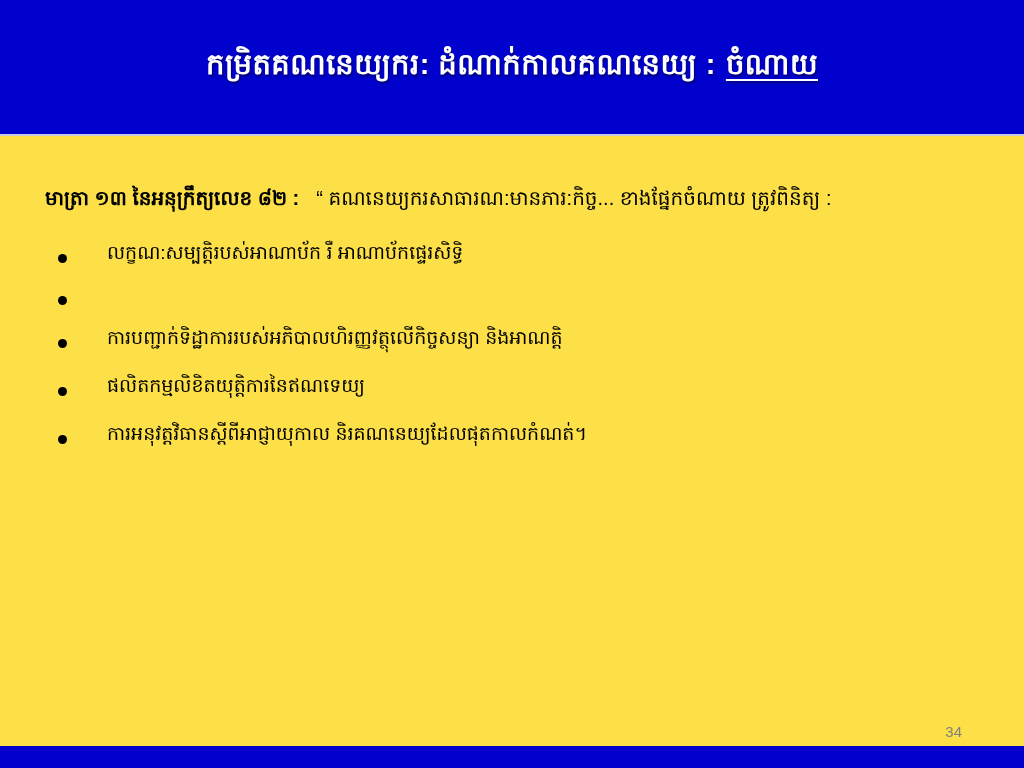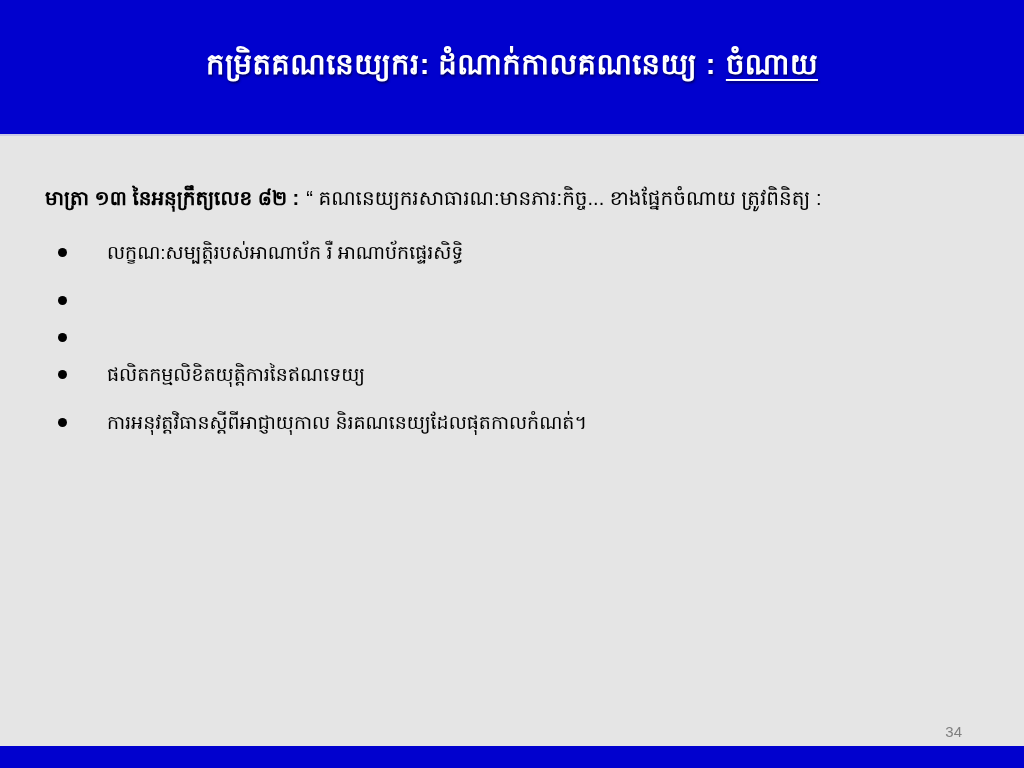--- a/index.html
+++ b/index.html
@@ -3,21 +3,21 @@
 <meta charset="utf-8">
 <style>
   * { box-sizing: border-box; }
   html, body { margin: 0; padding: 0; }
   body {
     width: 1024px; height: 768px; overflow: hidden;
     background: #ffffff;
     font-family: "Liberation Sans", sans-serif;
   }
   .slide {
-    position: relative; width: 1024px; height: 768px; background: #e5e5e5;
+    position: relative; width: 1024px; height: 768px; background: #fde047;
   }
   .header-bar {
     position: absolute; top: 0; left: 0; width: 1024px; height: 136px;
     background: #0101CE;
     border-bottom: 2px solid #C9C9E6;
     display: flex; align-items: center; justify-content: center;
   }
   .slide-title {
     color: #ffffff; font-size: 29px; font-weight: bold;
     letter-spacing: 0.5px;
@@ -28,24 +28,24 @@
     text-decoration: underline; text-underline-offset: 5px; margin-left: 10px;
   }
   .content {
     position: absolute; top: 138px; left: 0; right: 0;
     padding: 45px 40px 0 45px; color: #000000;
   }
   .heading {
     margin: 0 0 24px 0; font-size: 20px; line-height: 30px;
   }
   .heading .bold { font-weight: bold; }
-  .heading .regular { font-weight: normal; margin-left: 7px; }
+  .heading .regular { font-weight: normal; margin-left: 17px; }
   ul.bullets { list-style: none; margin: 0; padding: 0; }
   li.bullet {
-    display: flex; align-items: flex-start;
+    display: flex; align-items: center;
     margin-bottom: 17px; font-size: 19px; line-height: 31px;
   }
   .dot {
     flex: 0 0 auto; width: 9px; height: 9px; border-radius: 50%;
     background: #000000; margin: 11px 40px 0 13px;
   }
   .page-number {
     position: absolute; right: 62px; bottom: 28px;
     font-size: 15px; color: #7F7F7F;
   }
@@ -73,20 +73,21 @@
     <ul class="bullets">
       <li class="bullet">
         <span class="dot"></span>
         <span>លក្ខណ:សម្បត្តិរបស់អាណាប័ក រឺ អាណាប័កផ្ទេរសិទ្ធិ</span>
       </li>
       <li class="bullet">
         <span class="dot"></span>
       </li>
       <li class="bullet">
         <span class="dot"></span>
+        <span>ការបញ្ជាក់ទិដ្ឋាការរបស់អភិបាលហិរញ្ញវត្ថុលើកិច្ចសន្យា និងអាណត្តិ</span>
       </li>
       <li class="bullet">
         <span class="dot"></span>
         <span>ផលិតកម្មលិខិតយុត្តិការនៃឥណទេយ្យ</span>
       </li>
       <li class="bullet">
         <span class="dot"></span>
         <span>ការអនុវត្តវិធានស្តីពីអាជ្ញាយុកាល និរគណនេយ្យដែលផុតកាលកំណត់។</span>
       </li>
     </ul>

